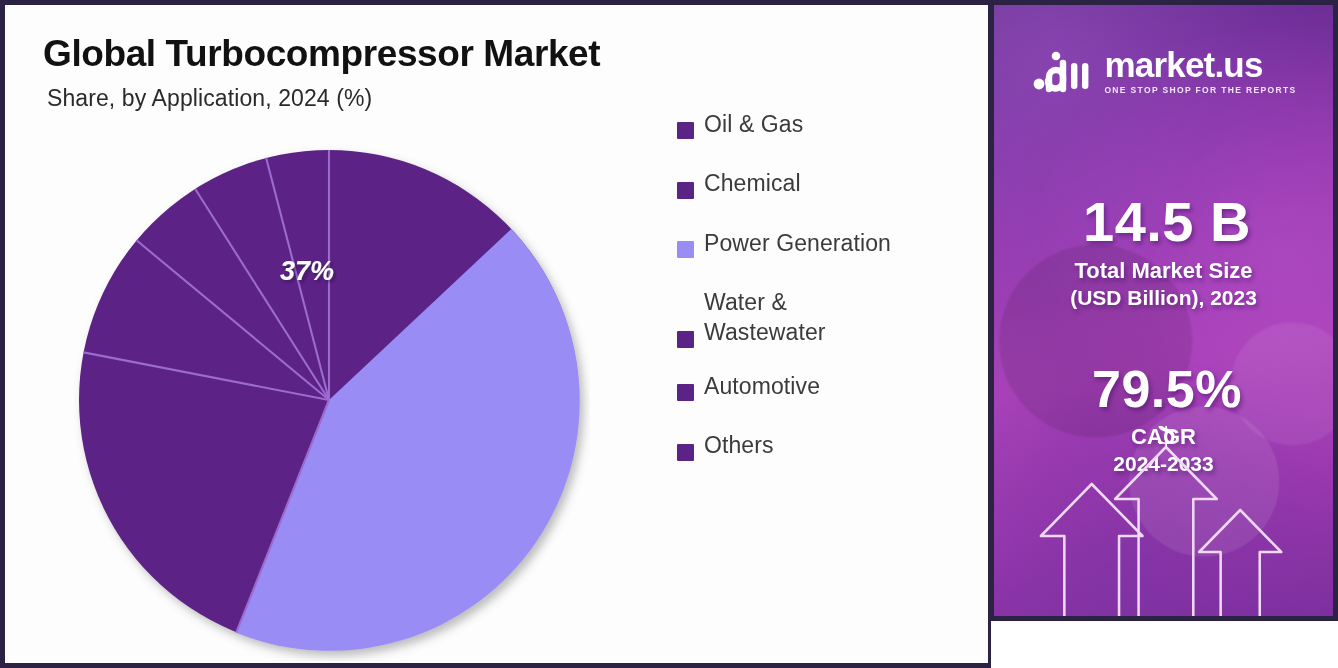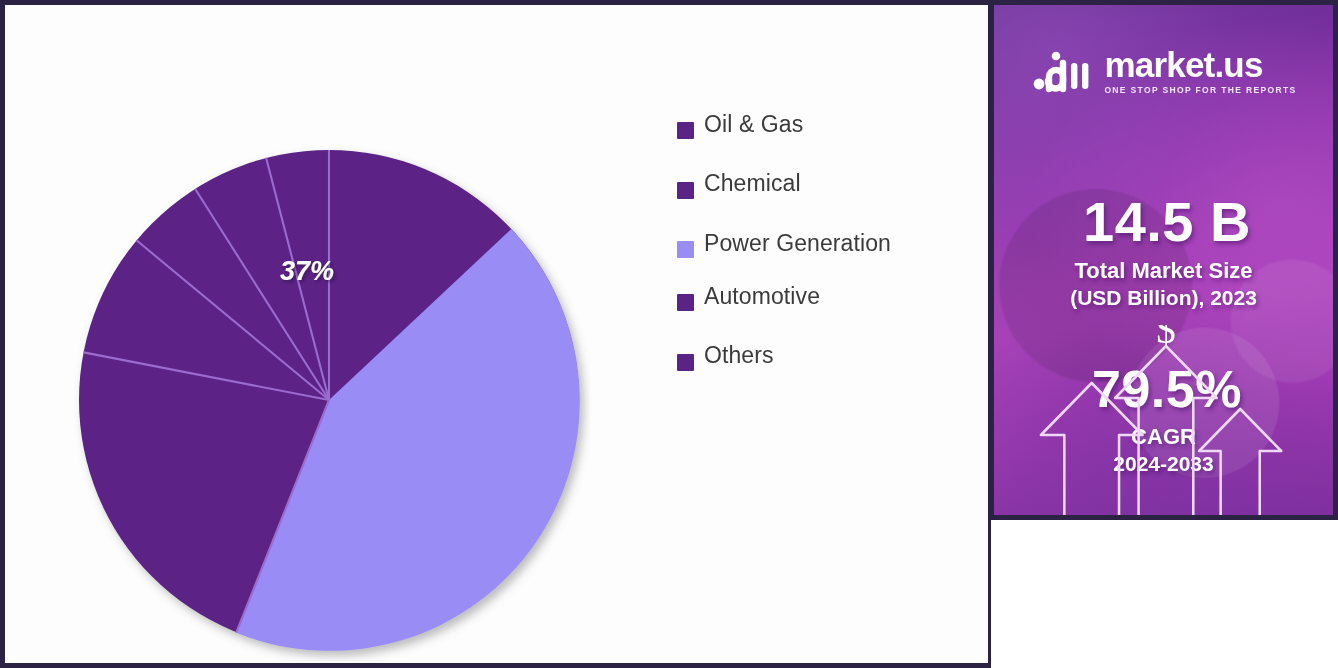--- a/index.html
+++ b/index.html
@@ -100,21 +100,21 @@
     font-size: 23px;
     line-height: 1.32;
     color: #3b3b3b;
     letter-spacing: 0.1px;
   }
 
   
   .stats-panel {
     position: relative;
     width: 347px;
-    height: 520px;
+    height: 621px;
     overflow: hidden;
     border: 5px solid #2b2244;
     border-left: 3px solid #2b2244;
     background:
       radial-gradient(ellipse 130% 70% at 18% 8%,  rgba(150,72,190,0.55) 0%, rgba(150,72,190,0) 60%),
       radial-gradient(ellipse 120% 60% at 85% 40%, rgba(190,86,205,0.45) 0%, rgba(190,86,205,0) 62%),
       radial-gradient(ellipse 100% 55% at 40% 92%, rgba(120,50,160,0.55) 0%, rgba(120,50,160,0) 70%),
       linear-gradient(168deg, #5e2b8e 0%, #8e35ac 32%, #a83fb8 58%, #9c39b0 78%, #7e2f9e 100%);
   }
 
@@ -212,20 +212,24 @@
     fill: #ffffff;
   }
 </style>
 </head>
 <body>
 
 <div id="infographic">
 
   <div class="chart-panel">
 
+    <div class="titles">
+      <div class="main-title">Global Turbocompressor Market</div>
+      <div class="sub-title">Share, by Application, 2024 (%)</div>
+    </div>
 
     <div class="pie-wrap">
       <svg class="pie-svg" viewBox="0 0 516 516">
         <defs>
           <filter id="pieShadow" x="-20%" y="-20%" width="150%" height="150%">
             <feDropShadow dx="4" dy="5" stdDeviation="5" flood-color="#6a6a6a" flood-opacity="0.45"></feDropShadow>
           </filter>
           <filter id="txtShadow" x="-40%" y="-40%" width="190%" height="190%">
             <feDropShadow dx="2" dy="2" stdDeviation="1.6" flood-color="#2a0c45" flood-opacity="0.6"></feDropShadow>
           </filter>
@@ -267,20 +271,24 @@
       <div class="legend-item">
         <span class="legend-swatch" style="background:#5B2386"></span>
         <span class="legend-label">Chemical</span>
       </div>
 
       <div class="legend-item">
         <span class="legend-swatch" style="background:#9A8CF5"></span>
         <span class="legend-label">Power Generation</span>
       </div>
 
+      <div class="legend-item">
+        <span class="legend-swatch" style="background:#5B2386"></span>
+        <span class="legend-label" style="max-width:150px">Water &amp; Wastewater</span>
+      </div>
 
       <div class="legend-item" style="margin-top:-6px">
         <span class="legend-swatch" style="background:#5B2386"></span>
         <span class="legend-label">Automotive</span>
       </div>
 
 
       <div class="legend-item" style="margin-top:10px">
         <span class="legend-swatch" style="background:#5B2386"></span>
         <span class="legend-label">Others</span>

